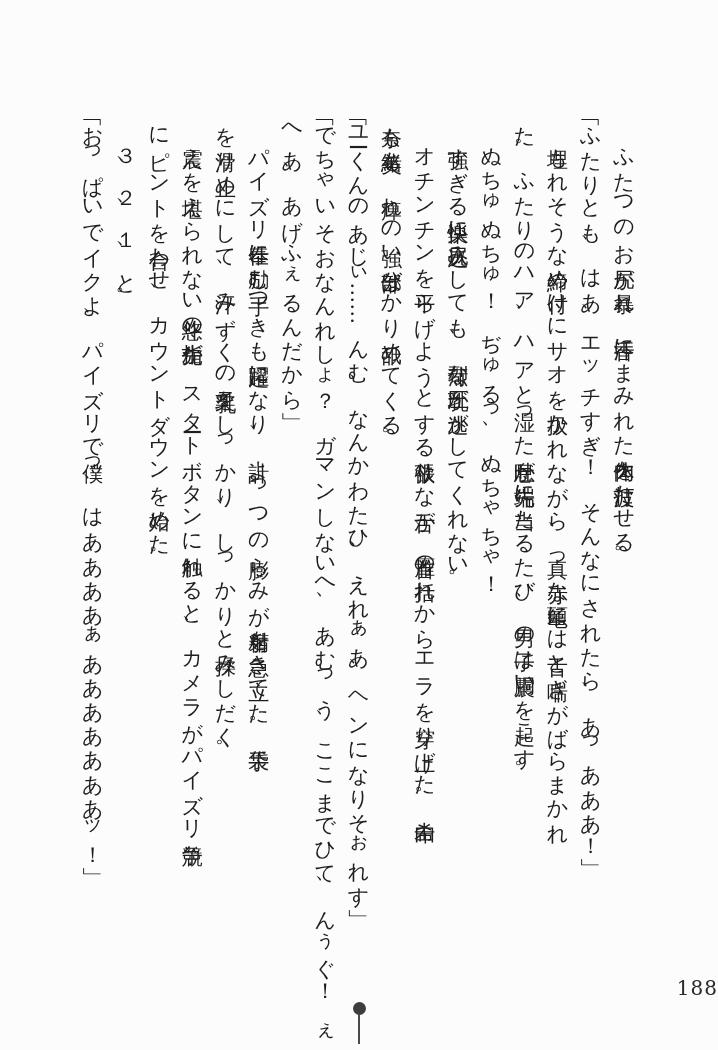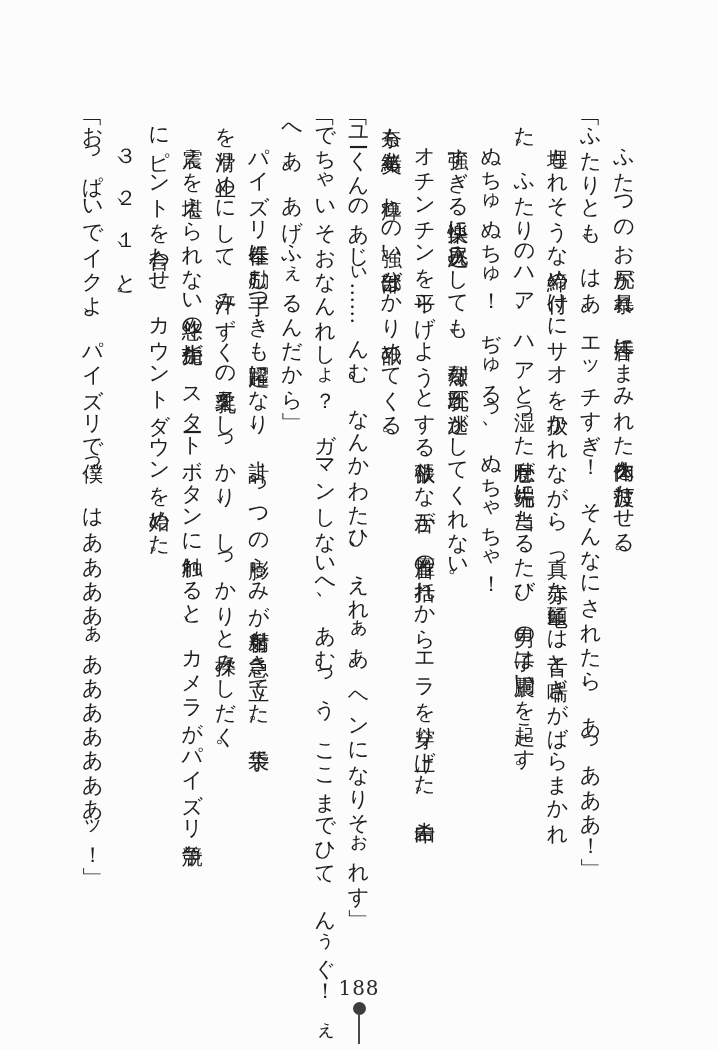--- a/index.html
+++ b/index.html
@@ -32,21 +32,21 @@
     font-weight: 400;
   }
   .line {
     white-space: nowrap;
   }
   .page-number {
     position: absolute;
     top: 976px;
     left: 0;
     right: 0;
-    text-align: center;
+    text-align: right;
     font-family: "DejaVu Serif", "Liberation Serif", serif;
     font-size: 20px;
     letter-spacing: 1px;
     color: #2b2b2b;
   }
   .pin {
     position: absolute;
     top: 1002px;
     left: 0;
     right: 0;

